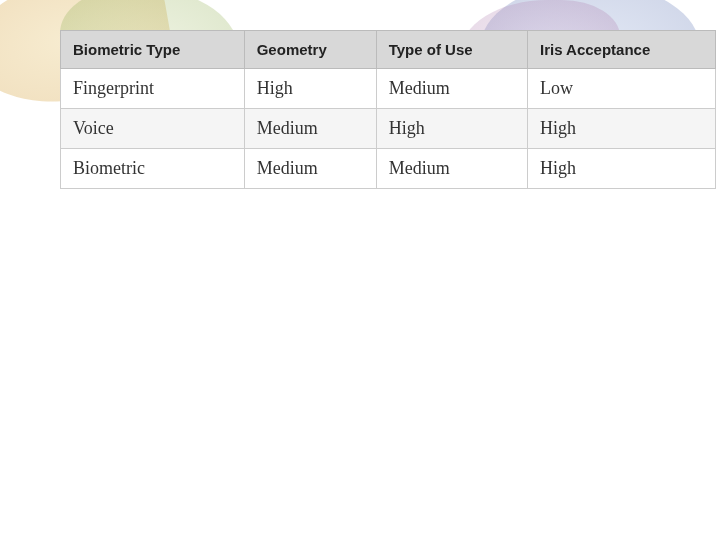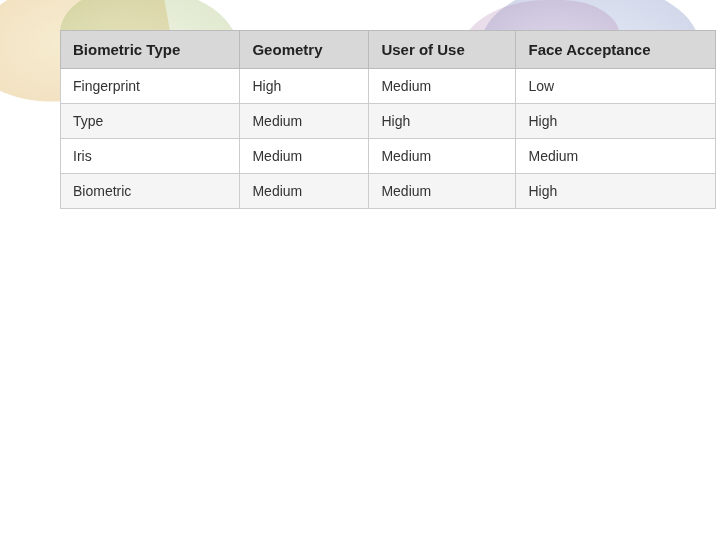--- a/index.html
+++ b/index.html
@@ -95,62 +95,57 @@
     }
 
     tbody tr:nth-child(even) {
       background: #f5f5f5;
     }
 
     tbody td {
       padding: 9px 12px;
       border: 1px solid #ccc;
       color: #333;
-      font-size: 14px;
+      font-size: 18px;
+      font-family: Liberation Serif, serif;
     }
   </style>
 </head>
 <body>
 
 <div class="background">
   <div class="bg-blob bg-blob-1"></div>
   <div class="bg-blob bg-blob-2"></div>
   <div class="bg-blob bg-blob-3"></div>
   <div class="bg-blob bg-blob-4"></div>
 </div>
 
 <div class="content">
 
   <table>
     <thead>
       <tr>
         <th>Biometric Type</th>
         <th>Geometry</th>
-        <th>User of Use</th>
-        <th>Face Acceptance</th>
+        <th>Type of Use</th>
+        <th>Iris Acceptance</th>
       </tr>
     </thead>
     <tbody id="table-body">
     <tr>
           <td>Fingerprint</td>
           <td>High</td>
           <td>Medium</td>
           <td>Low</td>
         </tr>
         <tr>
-          <td>Type</td>
+          <td>Voice</td>
           <td>Medium</td>
           <td>High</td>
           <td>High</td>
-        </tr>
-        <tr>
-          <td>Iris</td>
-          <td>Medium</td>
-          <td>Medium</td>
-          <td>Medium</td>
         </tr>
         <tr>
           <td>Biometric</td>
           <td>Medium</td>
           <td>Medium</td>
           <td>High</td>
         </tr>
       </tbody>
   </table>
 </div>

